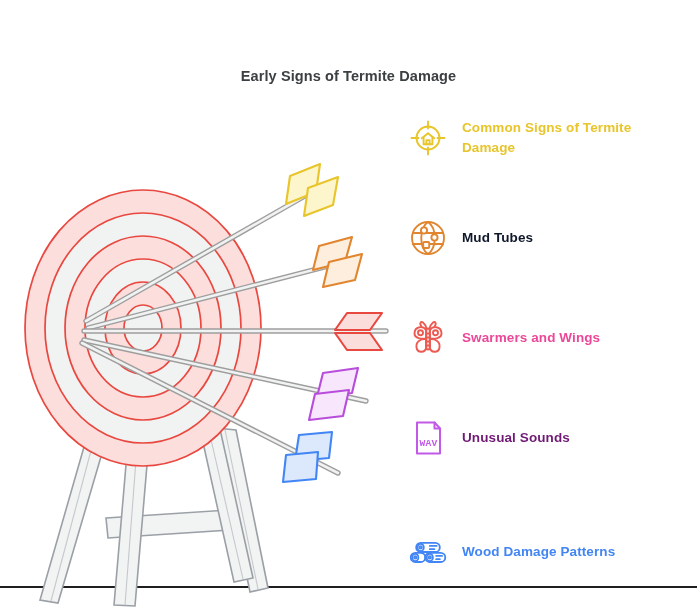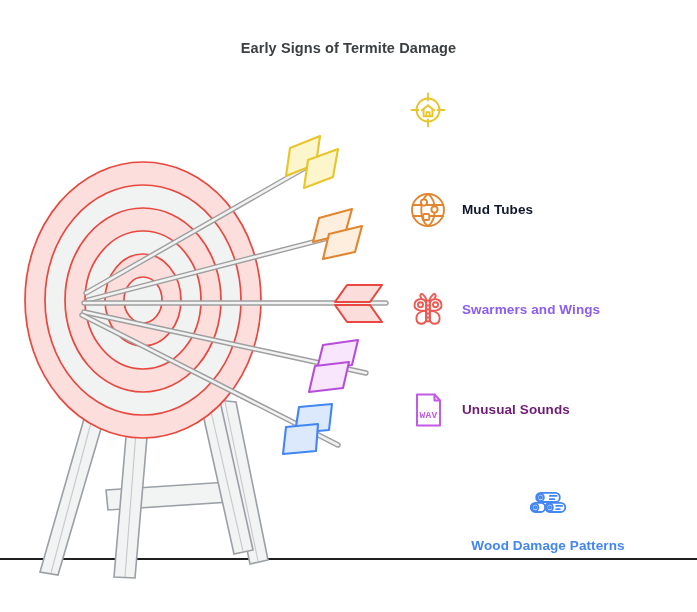--- a/index.html
+++ b/index.html
@@ -15,20 +15,21 @@
     position: relative;
   }
   #infographic {
     position: absolute;
     inset: 0;
     width: 697px;
     height: 560px;
     background: #ffffff;
     border-bottom: 2px solid #1f1f1f;
     box-sizing: border-box;
+    margin-top: 28px;
   }
   .title {
     position: absolute;
     top: 40px;
     left: 0;
     width: 697px;
     text-align: center;
     font-size: 14.5px;
     font-weight: bold;
     color: #3c4043;
@@ -68,21 +69,21 @@
   .legend-item .lbl {
     font-size: 13.5px;
     font-weight: bold;
     line-height: 1.45;
     letter-spacing: 0.1px;
   }
   .li0 { top: 0px; }
   .li1 { top: 100px; }
   .li2 { top: 200px; }
   .li3 { top: 300px; }
-  .li4 { top: 400px; flex-direction: column; }
+  .li4 { top: 414px; }
 </style>
 </head>
 <body>
 
 <div id="infographic">
 
   <div class="title">Early Signs of Termite Damage</div>
 
   <div class="illus">
     <svg viewBox="0 0 400 460" width="400" height="460">
@@ -158,20 +159,21 @@
         <svg viewBox="0 0 40 40" width="40" height="40">
           <g fill="none" stroke="#e8c52a" stroke-width="1.9" stroke-linecap="round" stroke-linejoin="round">
             <circle cx="20" cy="20" r="11.5"></circle>
             <path d="M20 3.5 L20 10.5 M20 29.5 L20 36.5 M3.5 20 L10.5 20 M29.5 20 L36.5 20"></path>
             <path d="M13.8 20.3 L20 15.2 L26.2 20.3"></path>
             <path d="M15.6 19.2 L15.6 26.2 L24.4 26.2 L24.4 19.2"></path>
             <path d="M18.4 26.2 L18.4 22.1 L21.6 22.1 L21.6 26.2"></path>
           </g>
         </svg>
       </span>
+      <span class="lbl" style="color:#e8c52a">Common Signs of Termite Damage</span>
     </div>
 
     <div class="legend-item li1">
       <span class="ic">
         <svg viewBox="0 0 40 40" width="40" height="40">
           <g fill="none" stroke="#e2852f" stroke-width="1.9" stroke-linecap="round" stroke-linejoin="round">
             <circle cx="20" cy="20" r="16"></circle>
             <path d="M20 4 C11 10 11 30 20 36"></path>
             <path d="M20 4 C29 10 29 30 20 36"></path>
             <path d="M4.8 15 L35.2 15 M4.8 26 L35.2 26"></path>
@@ -194,21 +196,21 @@
             <path d="M21.7 12.5 C24 7.5 33 8 33.5 15 C33.9 20.2 26.5 21.5 21.7 20.3 Z"></path>
             <path d="M18.3 21.3 C13.5 20.5 7.5 23 8.5 29.5 C9.3 34.8 17 35.5 18.3 29.5 Z"></path>
             <path d="M21.7 21.3 C26.5 20.5 32.5 23 31.5 29.5 C30.7 34.8 23 35.5 21.7 29.5 Z"></path>
             <rect x="18.1" y="10.5" width="3.8" height="21" rx="1.9"></rect>
             <path d="M18.1 15.5 L21.9 15.5 M18.1 19.5 L21.9 19.5 M18.1 23.5 L21.9 23.5 M18.1 27.5 L21.9 27.5"></path>
             <circle cx="12.5" cy="14.8" r="2.5"></circle>
             <circle cx="27.5" cy="14.8" r="2.5"></circle>
           </g>
         </svg>
       </span>
-      <span class="lbl" style="color:#8b5cf6">Swarmers and Wings</span>
+      <span class="lbl" style="color:#ec4899">Swarmers and Wings</span>
     </div>
 
     <div class="legend-item li3">
       <span class="ic">
         <svg viewBox="0 0 40 40" width="40" height="40">
           <g fill="none" stroke="#c359e8" stroke-width="2" stroke-linecap="round" stroke-linejoin="round">
             <path d="M9 4.5 L26.5 4.5 L32 10.5 L32 35.5 L9 35.5 Z"></path>
             <path d="M26.5 4.5 L26.5 10.5 L32 10.5"></path>
           </g>
           <text x="20.5" y="27.5" text-anchor="middle" font-family="'Liberation Mono', monospace" font-size="9.6" font-weight="bold" fill="#c359e8" letter-spacing="0.3">WAV</text>

